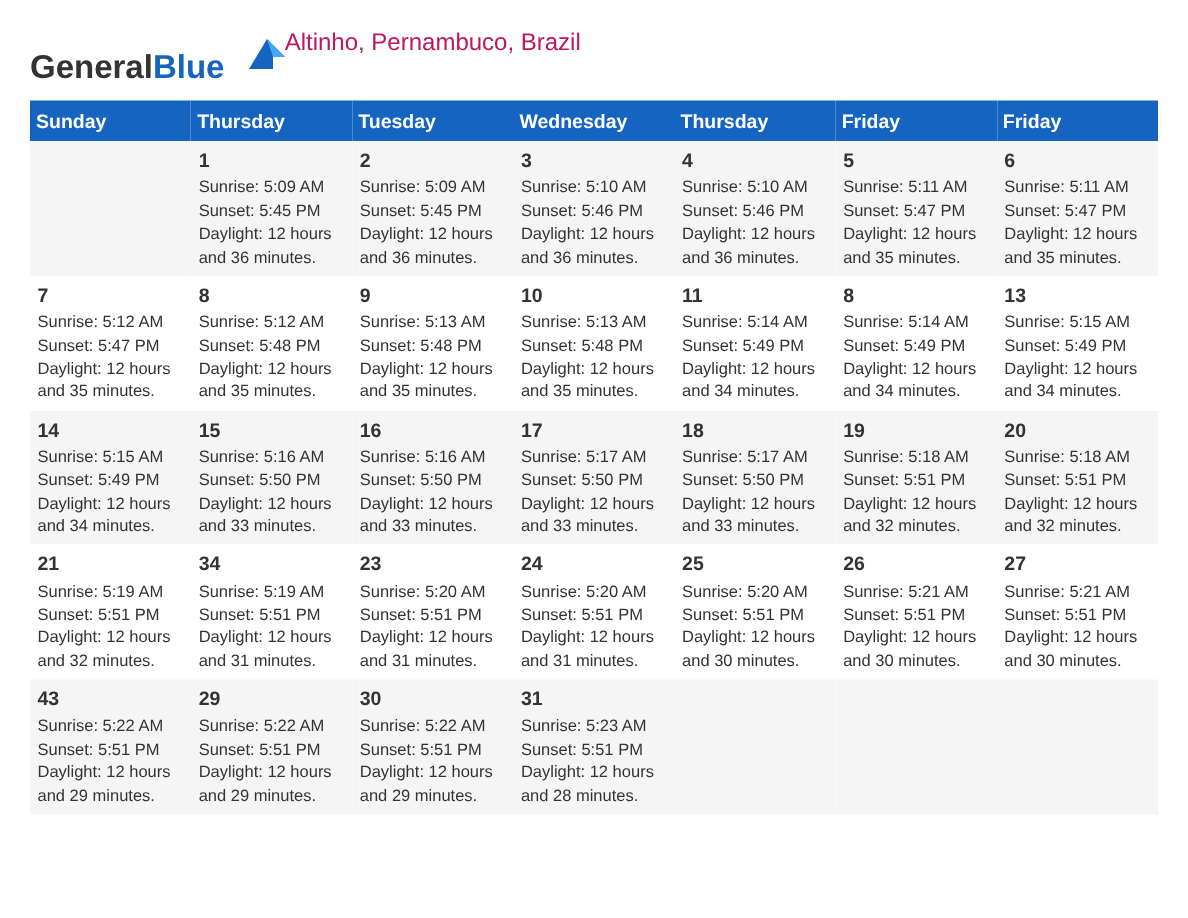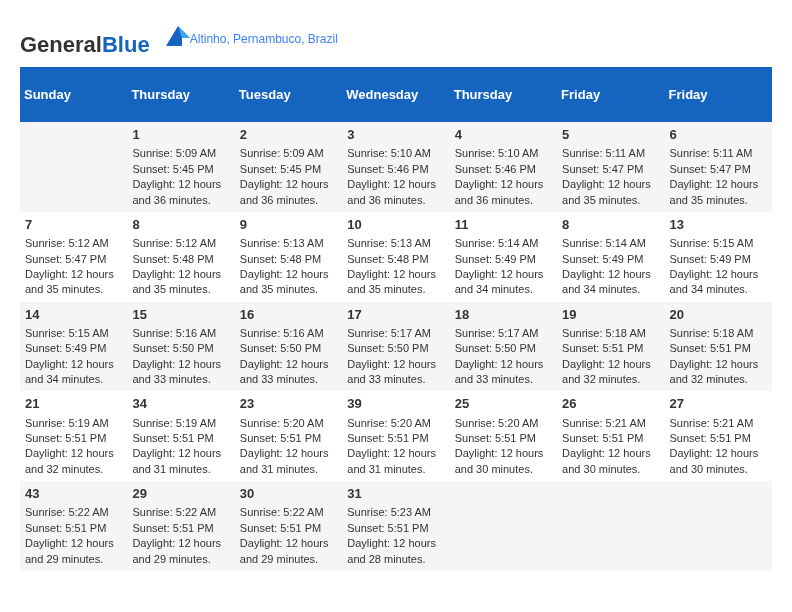--- a/index.html
+++ b/index.html
@@ -35,35 +35,34 @@
     }
     .title-block {
       text-align: right;
     }
     .month-title {
       font-size: 36px;
       font-weight: bold;
       color: #333;
     }
     .location {
-      font-size: 12px;
-      color: #3b82f6;
-      margin-top: 12px;
+      font-size: 16px;
+      color: #be185d;
     }
     table {
       width: 100%;
       border-collapse: collapse;
       font-size: 11px;
     }
     thead tr {
       background-color: #1565c0;
       color: #fff;
     }
     thead th {
-      padding: 20px 4px;
+      padding: 6px 4px;
       text-align: left;
       font-size: 13px;
       font-weight: bold;
     }
     tbody tr {
       vertical-align: top;
     }
     tbody tr:nth-child(odd) {
       background-color: #f5f5f5;
     }
@@ -281,21 +280,21 @@
           <div>and 31 minutes.</div>
         </td>
         <td>
           <span class="day-num">23</span>
           <div>Sunrise: 5:20 AM</div>
           <div>Sunset: 5:51 PM</div>
           <div>Daylight: 12 hours</div>
           <div>and 31 minutes.</div>
         </td>
         <td>
-          <span class="day-num">39</span>
+          <span class="day-num">24</span>
           <div>Sunrise: 5:20 AM</div>
           <div>Sunset: 5:51 PM</div>
           <div>Daylight: 12 hours</div>
           <div>and 31 minutes.</div>
         </td>
         <td>
           <span class="day-num">25</span>
           <div>Sunrise: 5:20 AM</div>
           <div>Sunset: 5:51 PM</div>
           <div>Daylight: 12 hours</div>

